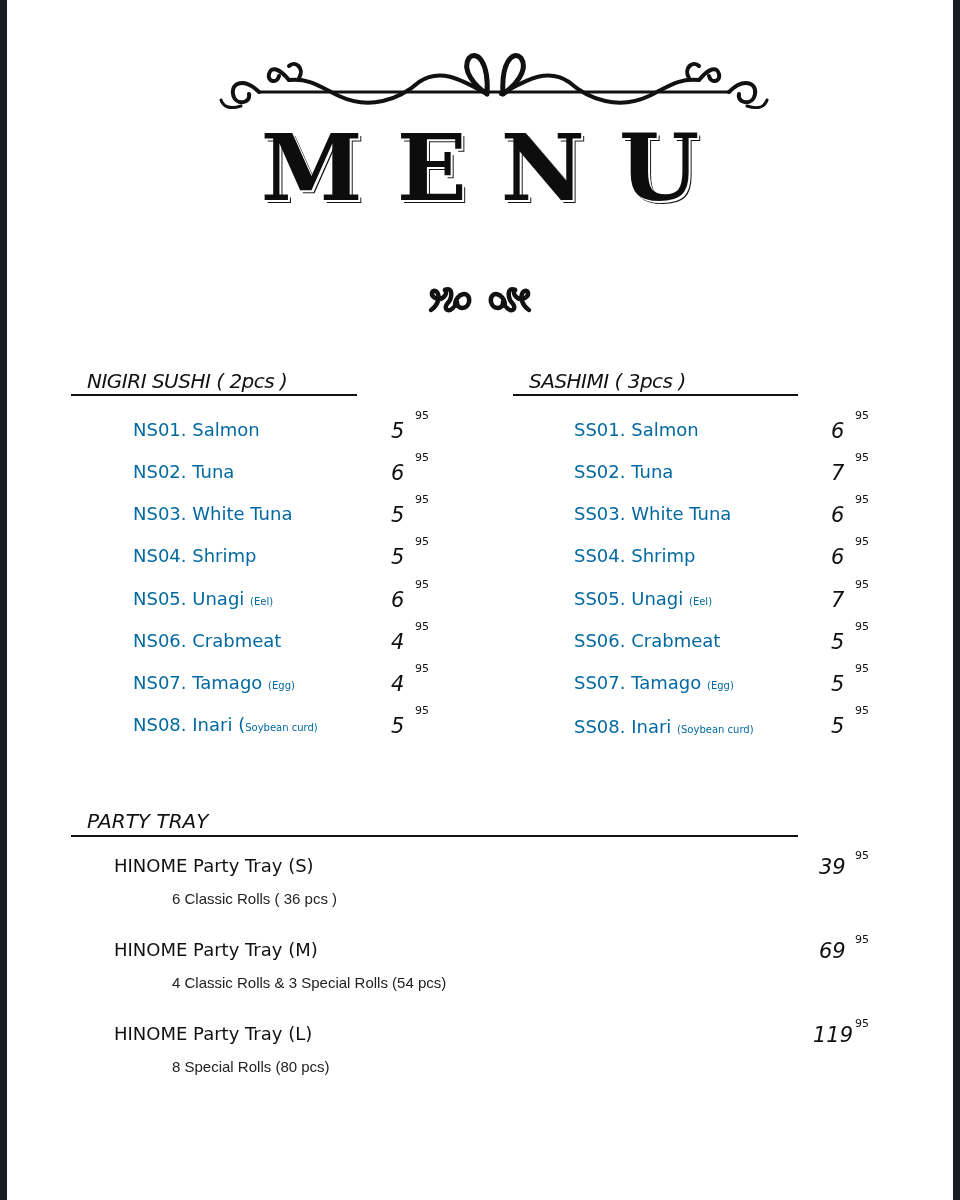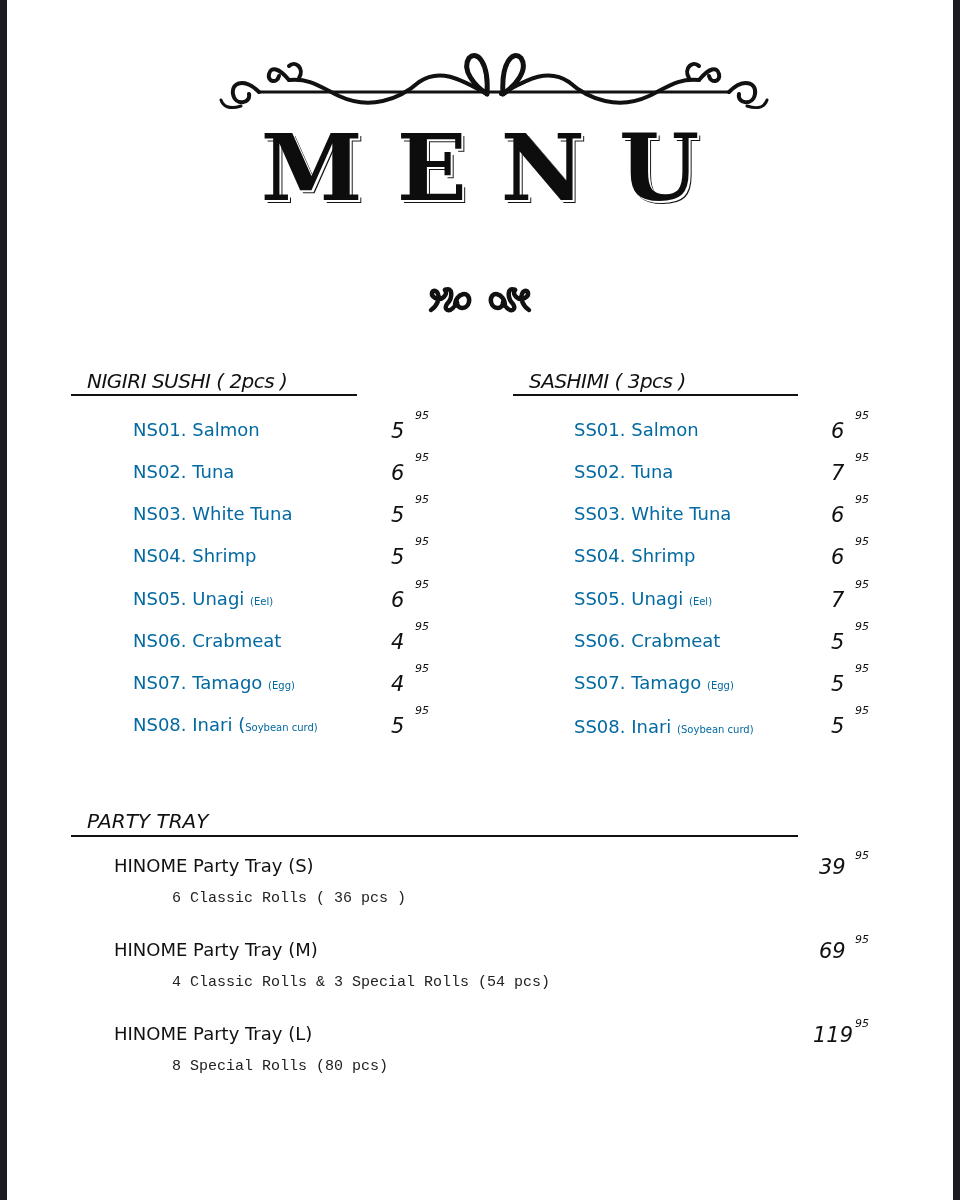--- a/index.html
+++ b/index.html
@@ -68,35 +68,34 @@
     .item .note { font-size: 10px; }
     .price-whole {
       font-family: "DejaVu Sans", sans-serif;
       font-style: italic;
       font-size: 21px;
       line-height: 24px;
       color: #111;
     }
     .price-cents {
       font-family: "DejaVu Sans", sans-serif;
-      font-style: italic;
       font-size: 11px;
       line-height: 12px;
       color: #111;
     }
 
     .tray-name {
       font-family: "DejaVu Sans", sans-serif;
       font-size: 18px;
       line-height: 24px;
       color: #111;
       white-space: nowrap;
     }
     .tray-desc {
-      font-family: Liberation Mono, monospace;
+      font-family: Liberation Sans, sans-serif;
       font-size: 15px;
       line-height: 20px;
       color: #222;
       white-space: nowrap;
     }
   </style>
 </head>
 <body>
 
 <div class="page">

